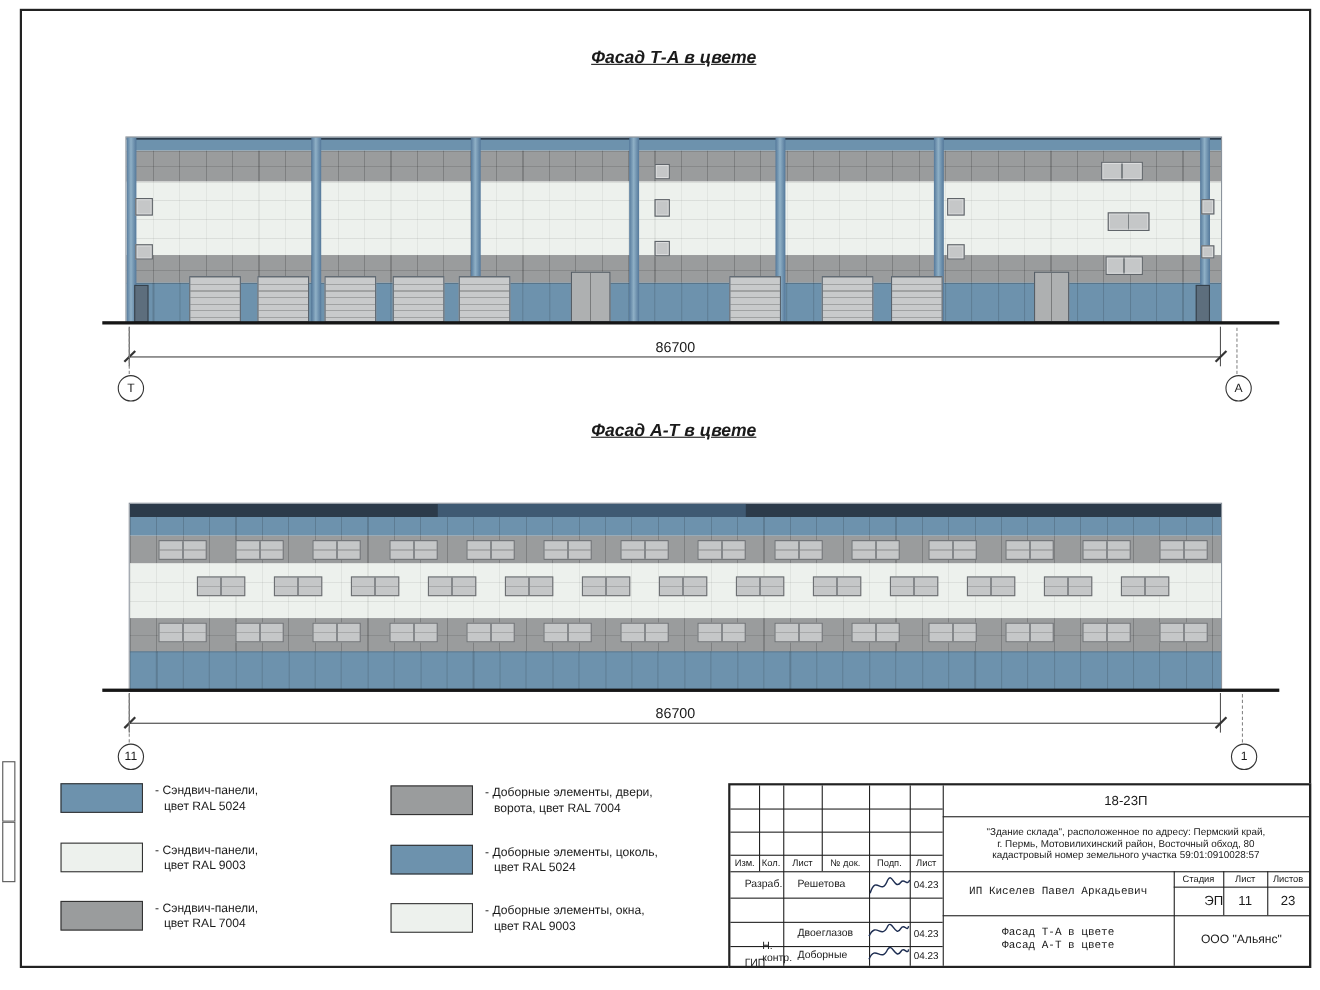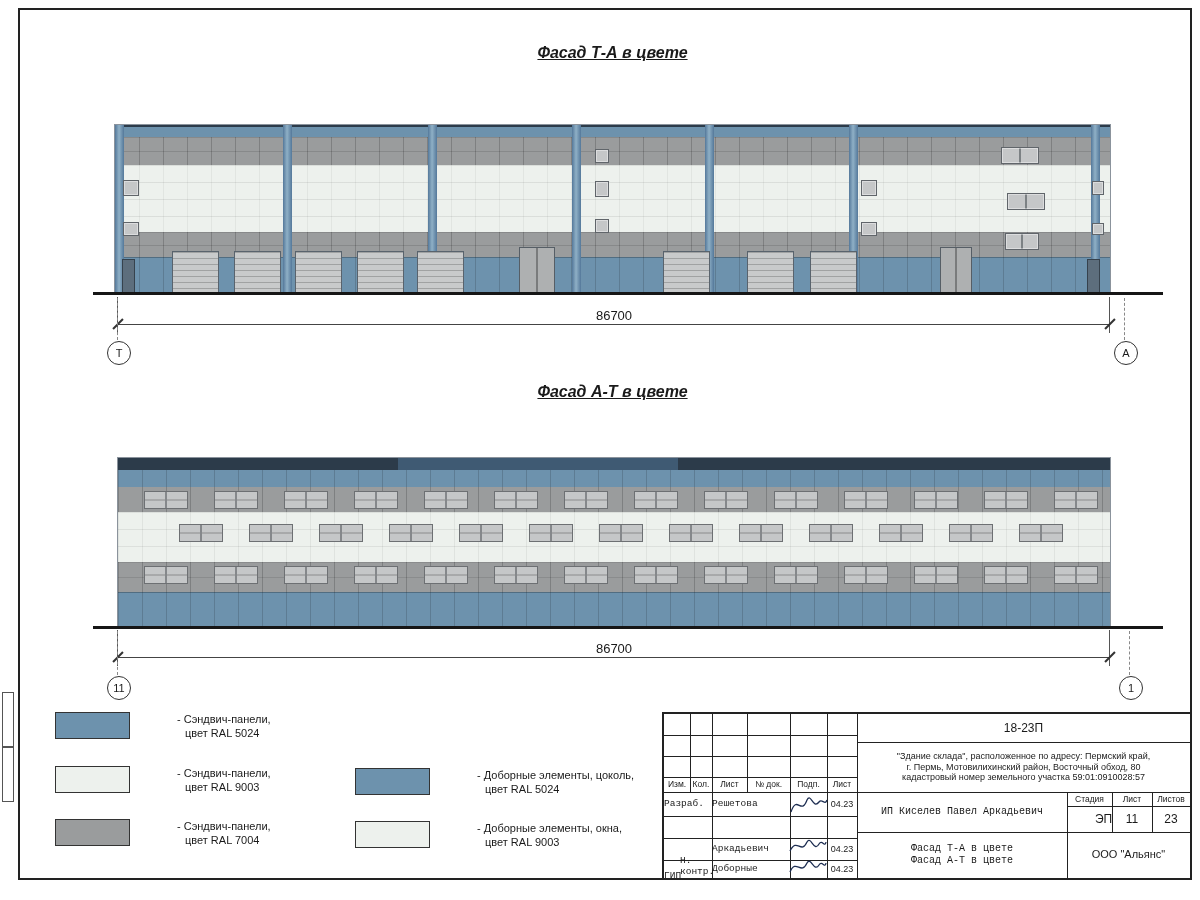--- a/index.html
+++ b/index.html
@@ -14,30 +14,30 @@
   .ground{position:absolute;height:3px;background:#161616;}
   .extl{position:absolute;width:1px;background:#555;}
   .dimline{position:absolute;height:1px;background:#444;}
   .tick{position:absolute;width:14px;height:2px;background:#333;transform:rotate(-45deg);}
   .dim-label{position:absolute;width:100px;text-align:center;font-size:13px;background:#fff;}
   .leader{position:absolute;width:0;border-left:1px dashed #888;}
   .axis-circle{position:absolute;width:22px;height:22px;border:1px solid #333;border-radius:50%;
                display:flex;align-items:center;justify-content:center;font-size:11px;background:#fff;}
   .legend-item{position:absolute;display:flex;gap:11px;align-items:flex-start;}
   .swatch{width:75px;height:27px;border:1px solid #333;box-sizing:border-box;flex:0 0 auto;}
-  .legend-text{font-size:11px;line-height:14px;margin-left:36px;}
+  .legend-text{font-size:11px;line-height:14px;}
   .legend-text .l2{padding-left:8px;}
   .stamp{position:absolute;left:662px;top:712px;width:530px;height:168px;
          border:2px solid #222;box-sizing:border-box;background:#fff;}
   .hl,.vl{position:absolute;background:#222;}
   .hl{height:1px;}
   .vl{width:1px;}
   .cell{position:absolute;display:flex;align-items:center;justify-content:center;
         text-align:center;line-height:1.2;box-sizing:border-box;}
-  .cell-l{justify-content:flex-start;padding-left:0;text-align:left;font-family:Liberation Mono, monospace;}
+  .cell-l{justify-content:flex-start;padding-left:13px;text-align:left;}
   .col{flex-direction:column;}
   .fs8{font-size:8.5px;} .fs9{font-size:9px;} .fs95{font-size:9.5px;}
   .fs10{font-size:10px;font-family:Liberation Mono, monospace;} .fs11{font-size:11px;} .fs12{font-size:12px;}
   .sig{position:absolute;}
 </style>
 </head>
 <body>
 
 <div class="sheet">
 
@@ -176,20 +176,27 @@
         <div class="l2">цвет RAL 9003</div>
       </div>
   </div>
   <div class="legend-item" style="left:55px;top:819px;">
     <div class="swatch" style="background: rgb(154, 156, 157);"></div>
     <div class="legend-text">
         <div class="l1">- Сэндвич-панели,</div>
         <div class="l2">цвет RAL 7004</div>
       </div>
   </div>
+  <div class="legend-item" style="left:355px;top:714px;">
+    <div class="swatch" style="background: rgb(154, 156, 157);"></div>
+    <div class="legend-text">
+        <div class="l1">- Доборные элементы, двери,</div>
+        <div class="l2">ворота, цвет RAL 7004</div>
+      </div>
+  </div>
   <div class="legend-item" style="left:355px;top:768px;">
     <div class="swatch" style="background: rgb(109, 146, 173);"></div>
     <div class="legend-text">
         <div class="l1">- Доборные элементы, цоколь,</div>
         <div class="l2">цвет RAL 5024</div>
       </div>
   </div>
   <div class="legend-item" style="left:355px;top:821px;">
     <div class="swatch" style="background: rgb(237, 241, 237);"></div>
     <div class="legend-text">
@@ -224,21 +231,21 @@
     <div class="cell fs8" style="left:26px;top:63px;width:22px;height:15px;">Кол.</div>
     <div class="cell fs8" style="left:48px;top:63px;width:35px;height:15px;">Лист</div>
     <div class="cell fs8" style="left:83px;top:63px;width:43px;height:15px;">№ док.</div>
     <div class="cell fs8" style="left:126px;top:63px;width:37px;height:15px;">Подп.</div>
     <div class="cell fs8" style="left:163px;top:63px;width:30px;height:15px;">Лист</div>
 
     <div class="cell cell-l fs95" style="left:0;top:78px;width:48px;height:24px;">Разраб.</div>
     <div class="cell cell-l fs95" style="left:48px;top:78px;width:78px;height:24px;">Решетова</div>
     <div class="cell fs9" style="left:163px;top:78px;width:30px;height:24px;">04.23</div>
     <div class="cell cell-l fs95" style="left:16px;top:124px;width:48px;height:22px;margin-top:17px;">Н. контр.</div>
-    <div class="cell cell-l fs95" style="left:48px;top:124px;width:78px;height:22px;">Аркадьевич</div>
+    <div class="cell cell-l fs95" style="left:48px;top:124px;width:78px;height:22px;">Двоеглазов</div>
     <div class="cell fs9" style="left:163px;top:124px;width:30px;height:22px;">04.23</div>
     <div class="cell cell-l fs95" style="left:0;top:146px;width:48px;height:32px;">ГИП</div>
     <div class="cell cell-l fs95" style="left:48px;top:146px;width:78px;height:18px;">Доборные</div>
     <div class="cell fs9" style="left:163px;top:146px;width:30px;height:18px;">04.23</div>
 
     <svg class="sig" style="left:125px;top:78px;" width="40" height="26" viewBox="0 0 40 26">
         <path d="M2 20 C 8 2, 12 24, 18 8 C 22 0, 24 18, 30 10 C 33 6, 36 14, 38 8" stroke="#1e2e52" fill="none" stroke-width="1.3"></path>
       </svg>
     <svg class="sig" style="left:124px;top:119px;" width="40" height="26" viewBox="0 0 40 26">
         <path d="M2 18 C 9 4, 13 22, 19 9 C 23 2, 26 20, 31 11 C 34 6, 37 15, 38 9" stroke="#1e2e52" fill="none" stroke-width="1.3"></path>

